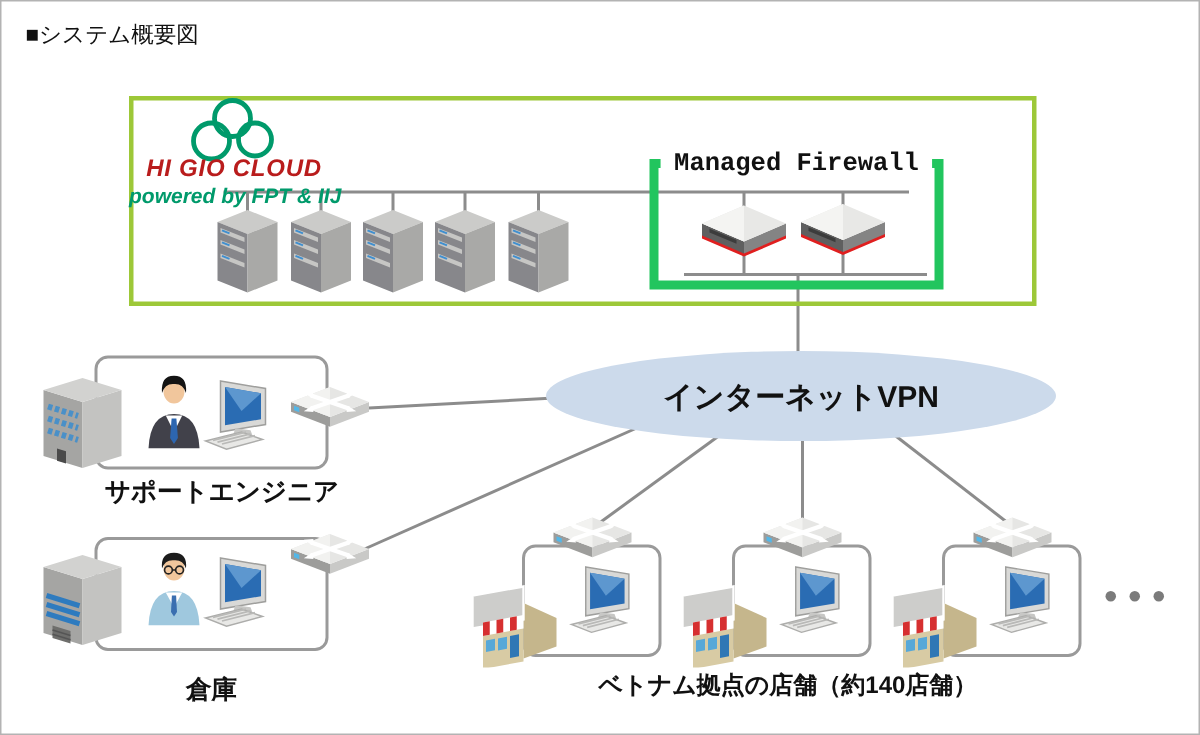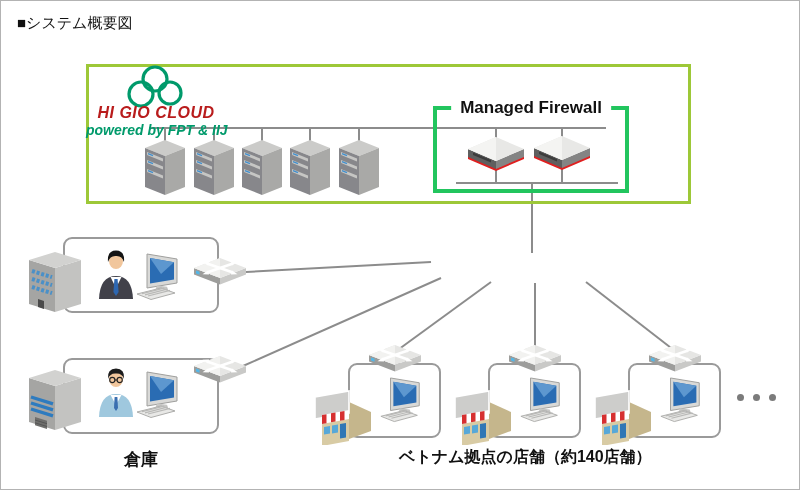--- a/index.html
+++ b/index.html
@@ -4,21 +4,21 @@
 <style>
   html,body{margin:0;padding:0;background:#fff;}
   .frame{
     position:relative;width:800px;height:490px;box-sizing:border-box;
     border:1px solid #b3b3b3;background:#fff;overflow:hidden;
     font-family:"Liberation Sans", sans-serif;color:#111;
   }
   .wires{position:absolute;left:0;top:0;z-index:1;}
   .box{position:absolute;z-index:2;box-sizing:border-box;background:transparent;}
   .green-box{border:3px solid #9dc838;}
-  .orange-box{border:4px solid #22c55e;}
+  .orange-box{border:6px solid #22c55e;font-family:Liberation Mono, monospace;}
   .site-box{border:2px solid #9a9a9a;border-radius:9px;background:#fff;}
   .ellipse{
     position:absolute;z-index:2;background:#ccdaeb;border-radius:50%;
     display:flex;align-items:center;justify-content:center;
   }
   .ic{position:absolute;z-index:3;overflow:visible;}
   .lbl{position:absolute;z-index:4;white-space:nowrap;}
   .t-title{font-size:15px;font-weight:normal;}
   .t-brand{font-size:16px;font-weight:bold;font-style:italic;color:#b91c1c;letter-spacing:.5px;text-align:center;}
   .t-tagline{font-size:14px;font-weight:bold;font-style:italic;color:#009a6b;text-align:left;}
@@ -196,34 +196,38 @@
   <div class="box orange-box" style="left:432px;top:105px;width:196px;height:87px">
     <div class="t-fw">Managed Firewall</div>
   </div>
   <svg class="ic" style="left:465px;top:133px;width:60px;height:42px">
       <use href="#sym-fw"></use>
     </svg>
   <svg class="ic" style="left:531px;top:132px;width:60px;height:42px">
       <use href="#sym-fw"></use>
     </svg>
 
+  <div class="ellipse" style="left:363px;top:233px;width:340px;height:60px">
+    <span class="t-vpn">インターネットVPN</span>
+  </div>
 
   <div class="box site-box" style="left:62px;top:236px;width:156px;height:76px"></div>
   <svg class="ic" style="left:26px;top:248px;width:56px;height:66px">
       <use href="#sym-bldg-office"></use>
     </svg>
   <svg class="ic" style="left:95px;top:246px;width:40px;height:52px">
       <use href="#sym-man-suit"></use>
     </svg>
   <svg class="ic" style="left:134px;top:250px;width:48px;height:52px">
       <use href="#sym-pc"></use>
     </svg>
   <svg class="ic" style="left:191px;top:256px;width:56px;height:34px">
       <use href="#sym-router"></use>
     </svg>
+  <div class="lbl t-site" style="left:52px;top:315px;width:190px">サポートエンジニア</div>
 
   <div class="box site-box" style="left:62px;top:357px;width:156px;height:76px"></div>
   <svg class="ic" style="left:26px;top:366px;width:56px;height:66px">
       <use href="#sym-bldg-wh"></use>
     </svg>
   <svg class="ic" style="left:95px;top:364px;width:40px;height:52px">
       <use href="#sym-man-work"></use>
     </svg>
   <svg class="ic" style="left:134px;top:368px;width:48px;height:52px">
       <use href="#sym-pc"></use>

